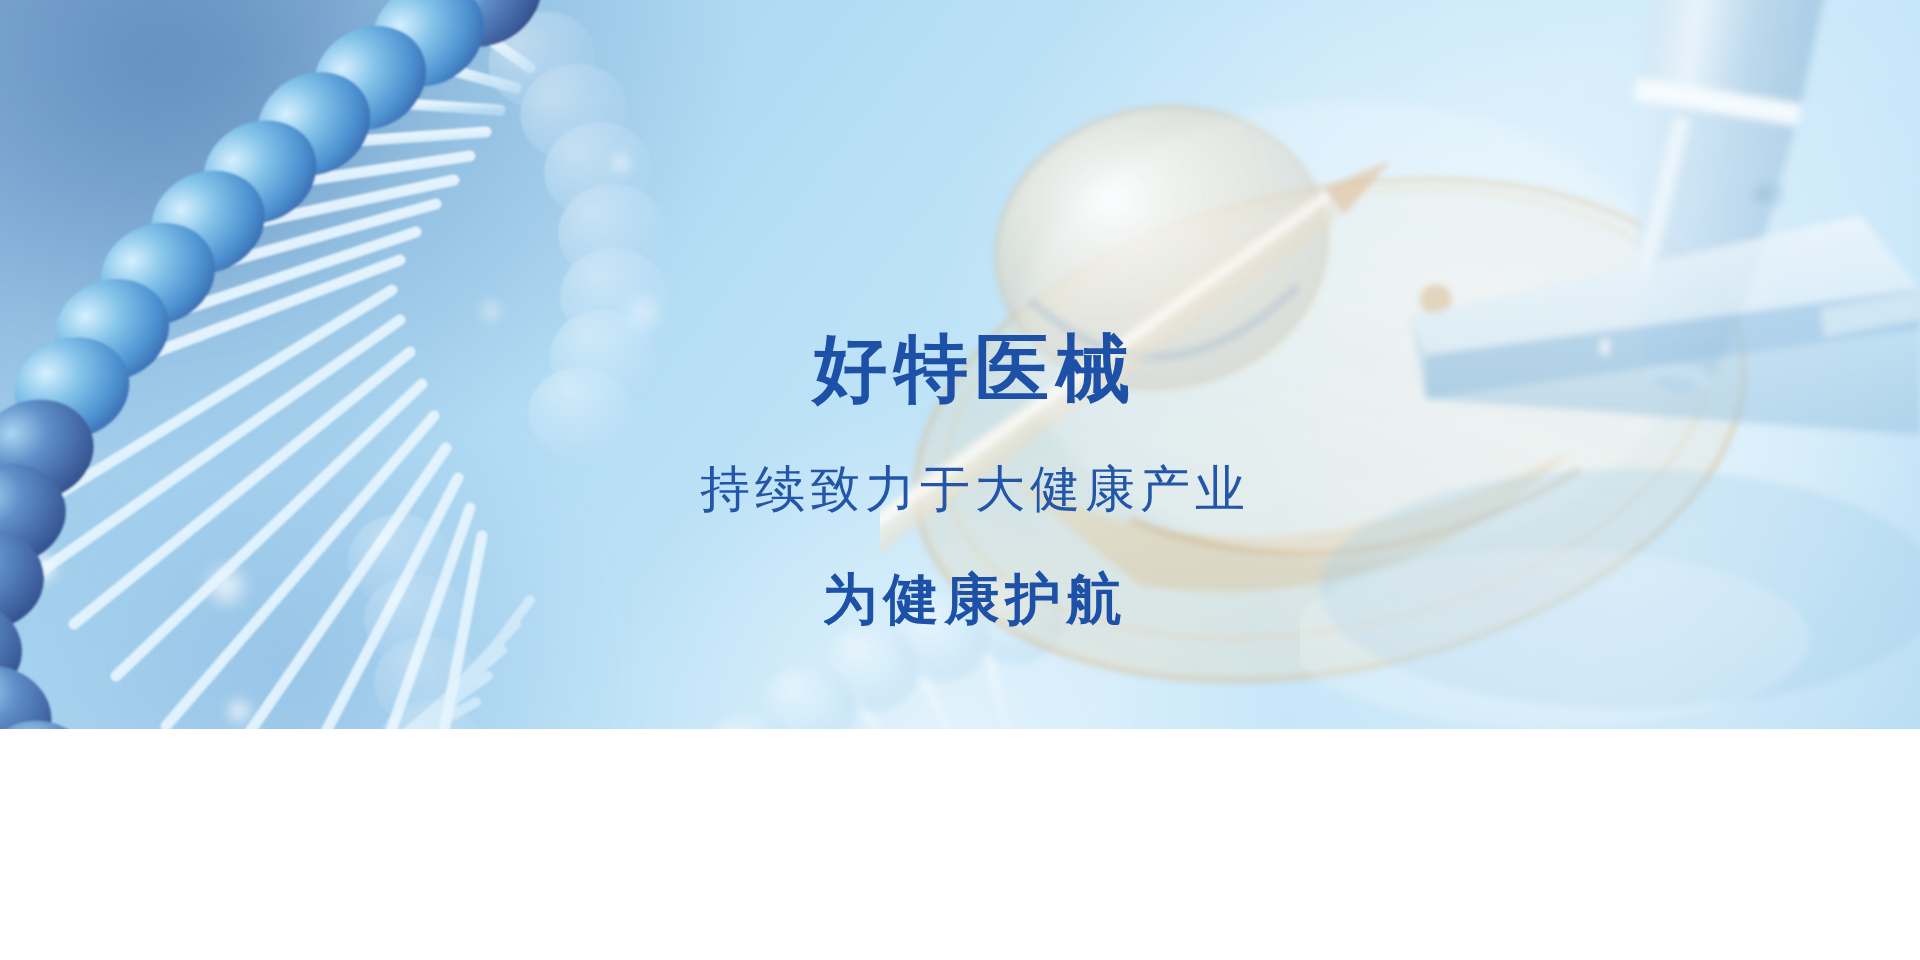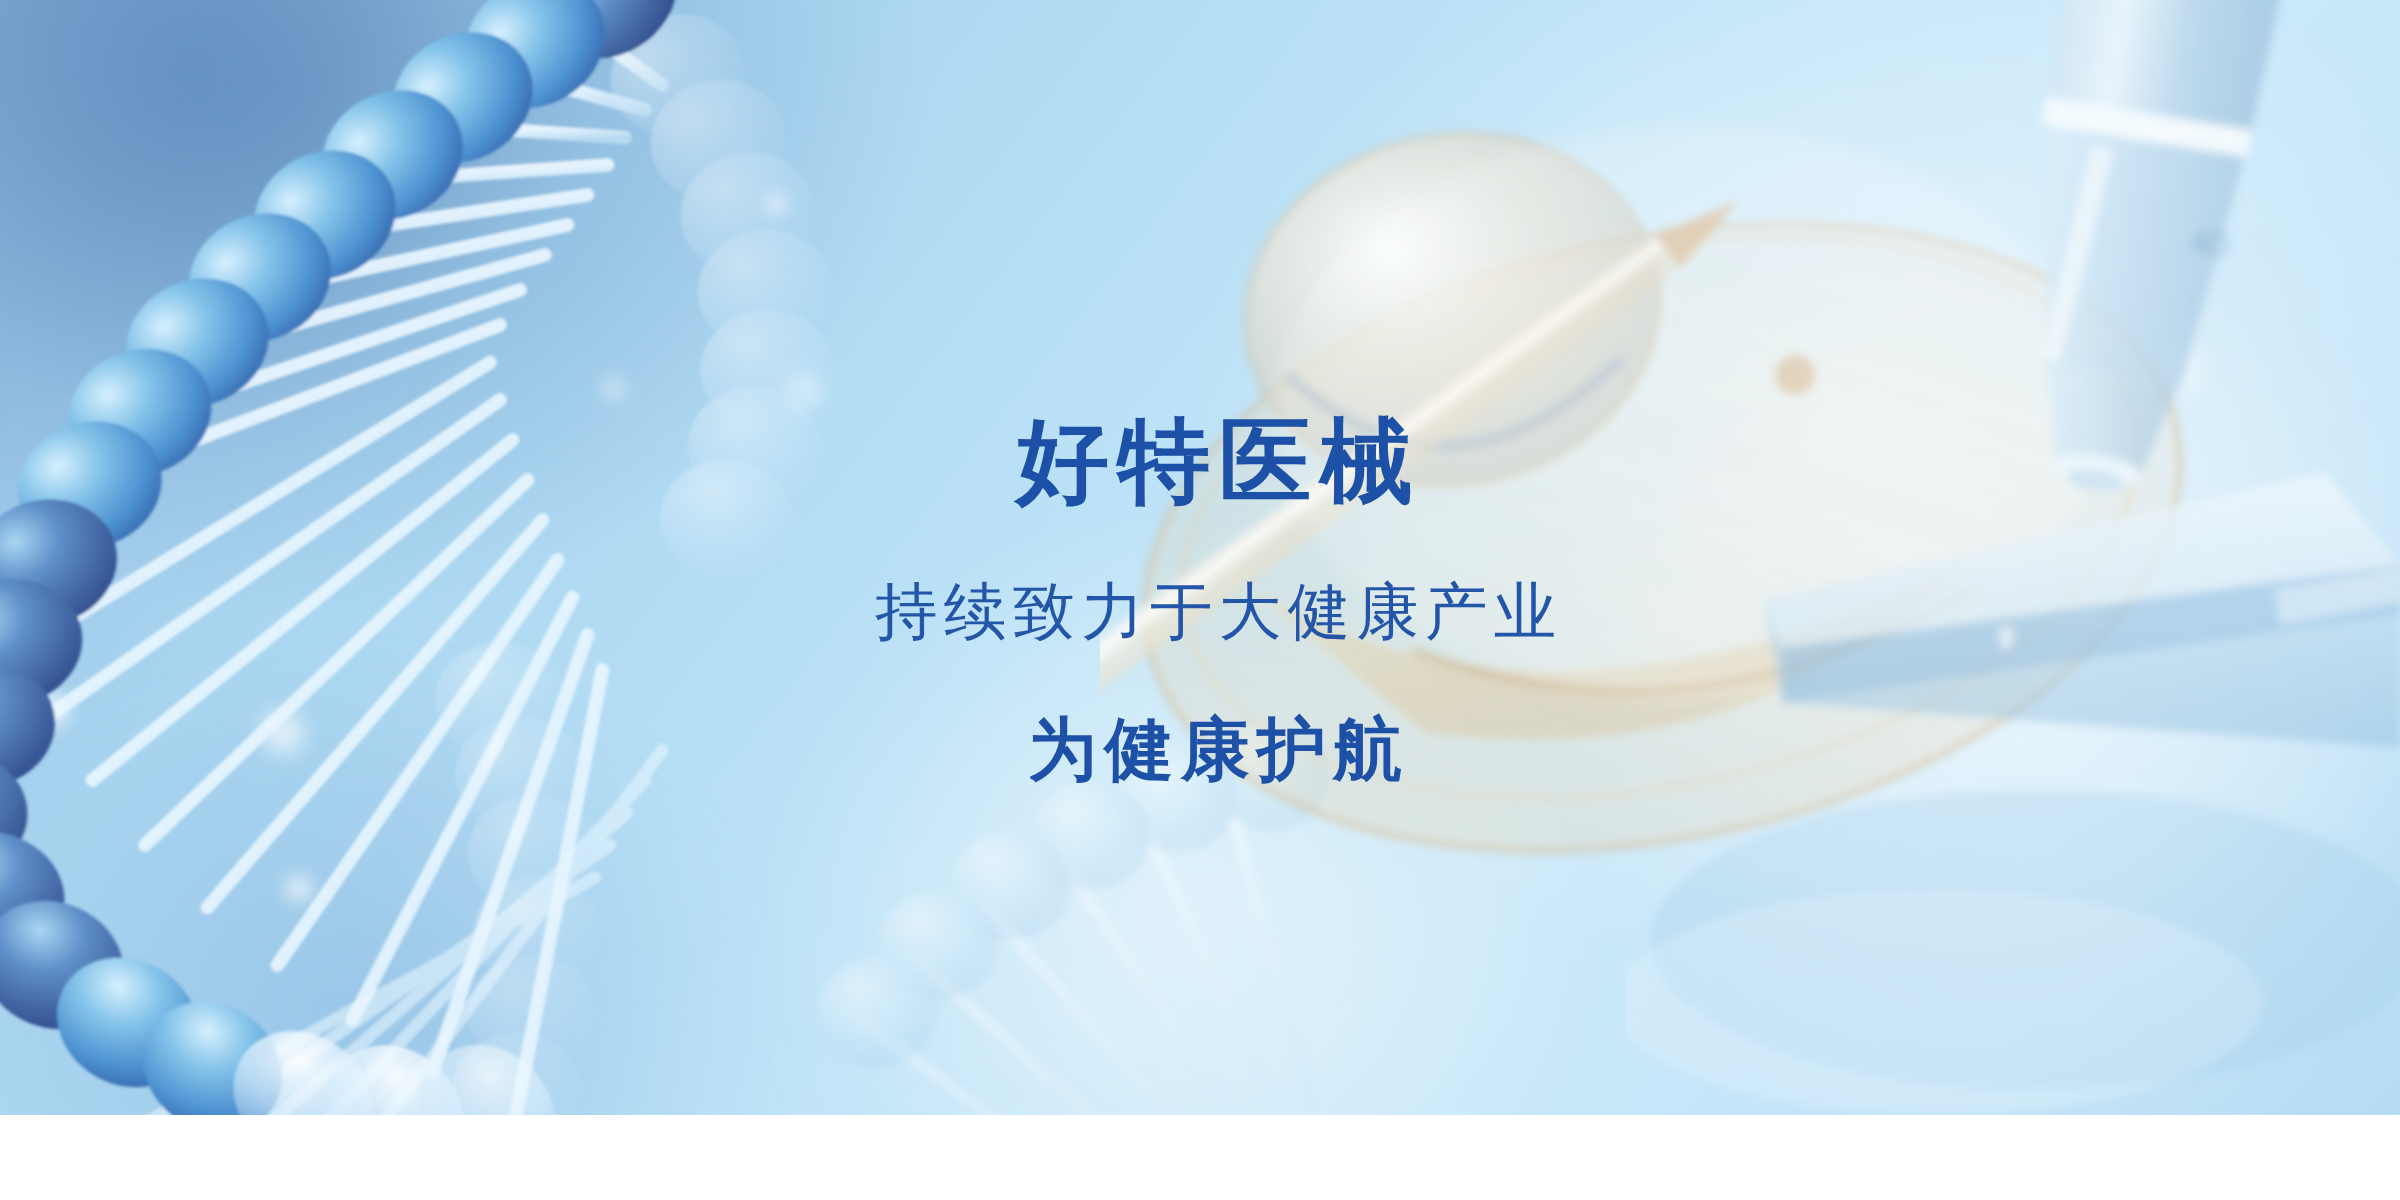--- a/index.html
+++ b/index.html
@@ -1,19 +1,19 @@
 <!DOCTYPE html>
 <html><head>
 <meta charset="utf-8">
 <style>
   html,body{margin:0;padding:0;}
   body{width:1920px;height:960px;overflow:hidden;font-family:"Liberation Sans","DejaVu Sans",sans-serif;}
 
   #banner{
-    position:relative;width:1920px;height:892px;overflow:hidden;
+    position:relative;width:1920px;height:729px;overflow:hidden;
     background:
       radial-gradient(ellipse 900px 700px at 78% 40%, rgba(255,255,255,.55) 0%, rgba(255,255,255,0) 62%),
       radial-gradient(ellipse 760px 620px at 12% 8%,  rgba(96,140,190,.55) 0%, rgba(96,140,190,0) 68%),
       linear-gradient(128deg,#8fb9e0 0%,#a9d5f0 22%,#bce2f7 46%,#cbe9fa 66%,#c2e4f8 86%,#b6dcf4 100%);
   }
 
   
   .blob{position:absolute;border-radius:50%;filter:blur(26px);pointer-events:none;}
   .bokeh{position:absolute;border-radius:50%;background:radial-gradient(circle,rgba(255,255,255,.92) 0%,rgba(255,255,255,.35) 45%,rgba(255,255,255,0) 72%);filter:blur(5px);}
 

